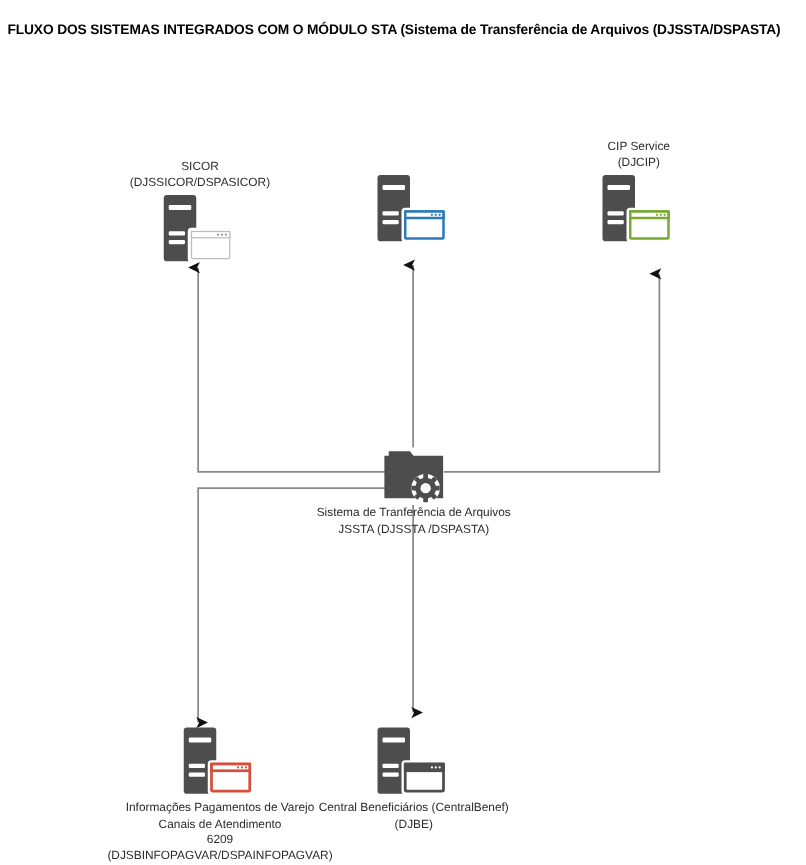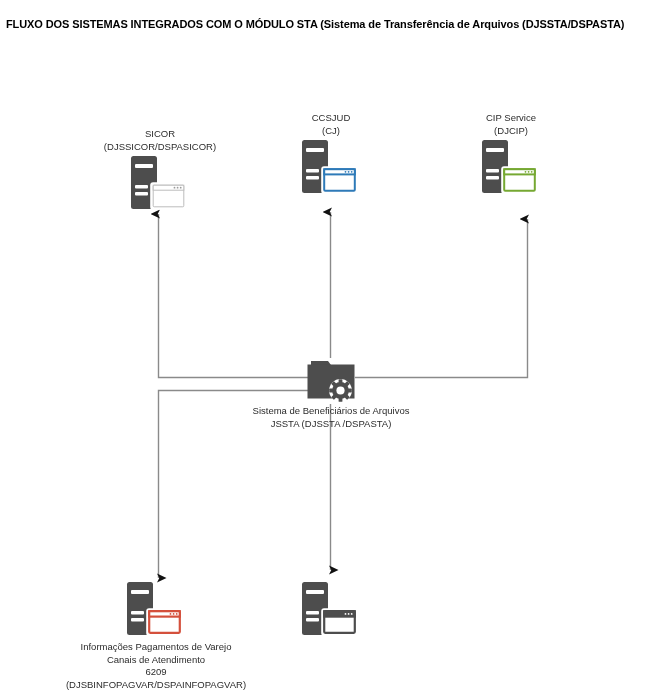--- a/index.html
+++ b/index.html
@@ -143,22 +143,20 @@
       <rect x="28.2" y="31.2" width="30.6" height="21.6" rx="1" fill="#ffffff" stroke="#bdbdbd" stroke-width="1"></rect>
       <rect x="28.2" y="31.2" width="30.6" height="5" fill="#ffffff" stroke="#bdbdbd" stroke-width="1"></rect>
       <circle cx="49.5" cy="33.7" r="0.9" fill="#9a9a9a"></circle>
       <circle cx="52.6" cy="33.7" r="0.9" fill="#9a9a9a"></circle>
       <circle cx="55.7" cy="33.7" r="0.9" fill="#9a9a9a"></circle>
     </svg>
   </div>
 </div>
 
 <div class="node" style="left:331px; top:112px;">
-  <div class="cap-top" style="top:0px;">CCSJUD
-(CJ)</div>
   <div class="icon-wrap" style="margin-top:26px;">
     <svg class="server-icon" viewBox="0 0 70 60">
       <rect x="6" y="2" width="26" height="53" rx="2.5" fill="#4d4d4d"></rect>
       <rect x="10" y="10" width="18" height="4" rx="1" fill="#ffffff"></rect>
       <rect x="10" y="31" width="13" height="3.4" rx="1" fill="#ffffff"></rect>
       <rect x="10" y="38" width="13" height="3.4" rx="1" fill="#ffffff"></rect>
       <rect x="26.5" y="29.5" width="34" height="25" rx="1.6" fill="#ffffff" stroke="#ffffff" stroke-width="2.6"></rect>
       <rect x="28.2" y="31.2" width="30.6" height="21.6" rx="1" fill="#ffffff" stroke="#2e7ab8" stroke-width="2"></rect>
       <rect x="28.2" y="31.2" width="30.6" height="5.2" fill="#ffffff" stroke="#2e7ab8" stroke-width="2"></rect>
       <circle cx="49.5" cy="33.8" r="0.9" fill="#2e7ab8"></circle>
@@ -207,25 +205,25 @@
           <rect x="6.7" y="-1.9" width="4.6" height="3.8" rx="0.6"></rect>
           <rect x="-1.9" y="-11.3" width="3.8" height="4.6" rx="0.6" transform="rotate(45)"></rect>
           <rect x="-1.9" y="6.7" width="3.8" height="4.6" rx="0.6" transform="rotate(45)"></rect>
           <rect x="-11.3" y="-1.9" width="4.6" height="3.8" rx="0.6" transform="rotate(45)"></rect>
           <rect x="6.7" y="-1.9" width="4.6" height="3.8" rx="0.6" transform="rotate(45)"></rect>
         </g>
         <circle r="4.1" fill="#ffffff"></circle>
       </g>
     </svg>
   </div>
-  <div class="cap-bottom" style="top:48px;">Sistema de Beneficiários de Arquivos
+  <div class="cap-bottom" style="top:48px;">Sistema de Tranferência de Arquivos
 JSSTA (DJSSTA /DSPASTA)</div>
 </div>
 
-<div class="node" style="left:156px; top:580px;">
+<div class="node" style="left:176px; top:580px;">
   <div class="icon-wrap">
     <svg class="server-icon" viewBox="0 0 70 60">
       <rect x="6" y="2" width="26" height="53" rx="2.5" fill="#4d4d4d"></rect>
       <rect x="10" y="10" width="18" height="4" rx="1" fill="#ffffff"></rect>
       <rect x="10" y="31" width="13" height="3.4" rx="1" fill="#ffffff"></rect>
       <rect x="10" y="38" width="13" height="3.4" rx="1" fill="#ffffff"></rect>
       <rect x="26.5" y="29.5" width="34" height="25" rx="1.6" fill="#ffffff" stroke="#ffffff" stroke-width="2.6"></rect>
       <rect x="28.2" y="31.2" width="30.6" height="21.6" rx="1" fill="#ffffff" stroke="#d4503c" stroke-width="2.2"></rect>
       <rect x="28.2" y="31.2" width="30.6" height="5.4" fill="#ffffff" stroke="#d4503c" stroke-width="2.2"></rect>
       <circle cx="49.5" cy="33.9" r="0.9" fill="#d4503c"></circle>
@@ -247,13 +245,15 @@
       <rect x="10" y="31" width="13" height="3.4" rx="1" fill="#ffffff"></rect>
       <rect x="10" y="38" width="13" height="3.4" rx="1" fill="#ffffff"></rect>
       <rect x="26.5" y="29.5" width="34" height="25" rx="1.6" fill="#ffffff" stroke="#ffffff" stroke-width="2.6"></rect>
       <rect x="28.2" y="31.2" width="30.6" height="21.6" rx="1" fill="#ffffff" stroke="#4d4d4d" stroke-width="2.2"></rect>
       <rect x="28.2" y="31.2" width="30.6" height="5.4" fill="#4d4d4d" stroke="#4d4d4d" stroke-width="2.2"></rect>
       <circle cx="49.5" cy="33.9" r="0.9" fill="#ffffff"></circle>
       <circle cx="52.6" cy="33.9" r="0.9" fill="#ffffff"></circle>
       <circle cx="55.7" cy="33.9" r="0.9" fill="#ffffff"></circle>
     </svg>
   </div>
+  <div class="cap-bottom" style="top:61px;">Central Beneficiários (CentralBenef)
+(DJBE)</div>
 </div>
 
 </body></html>

